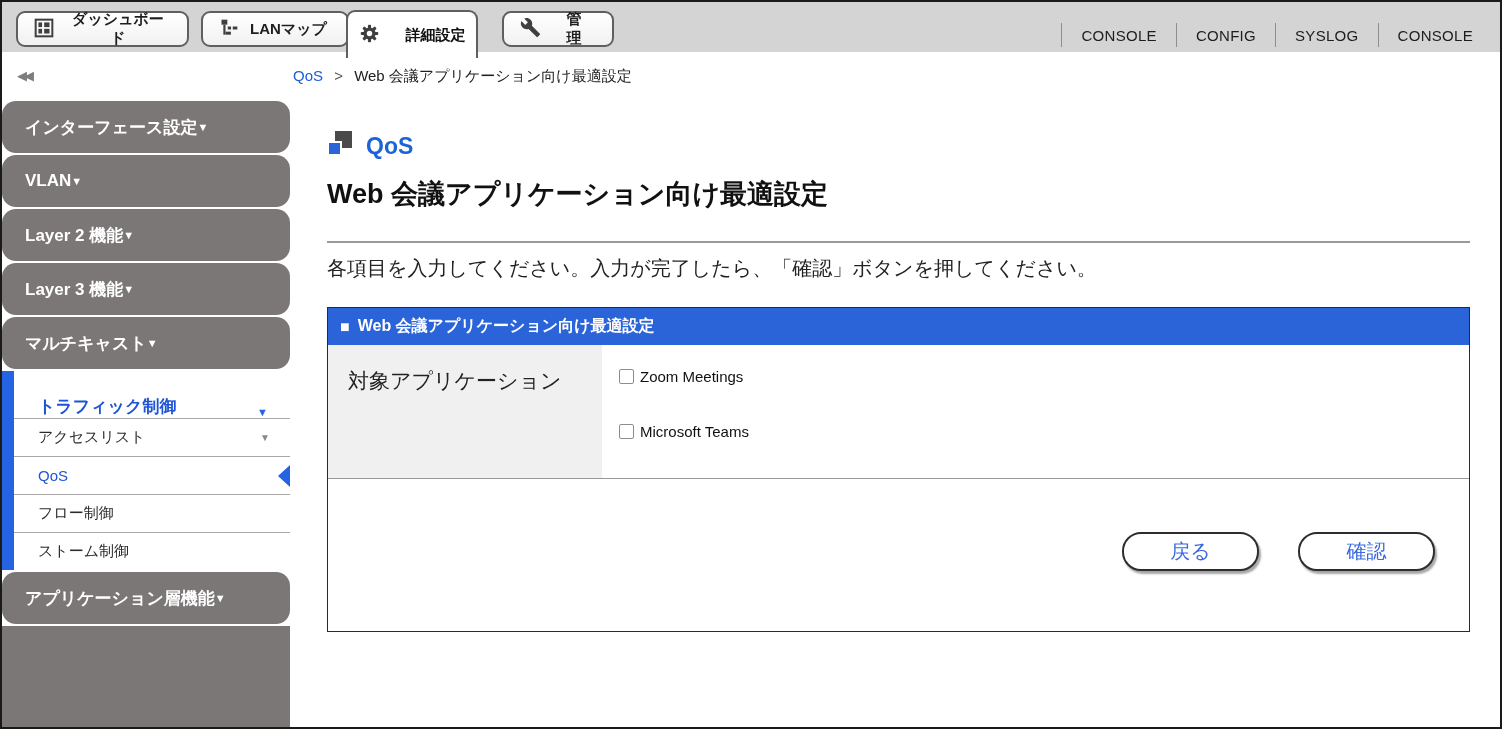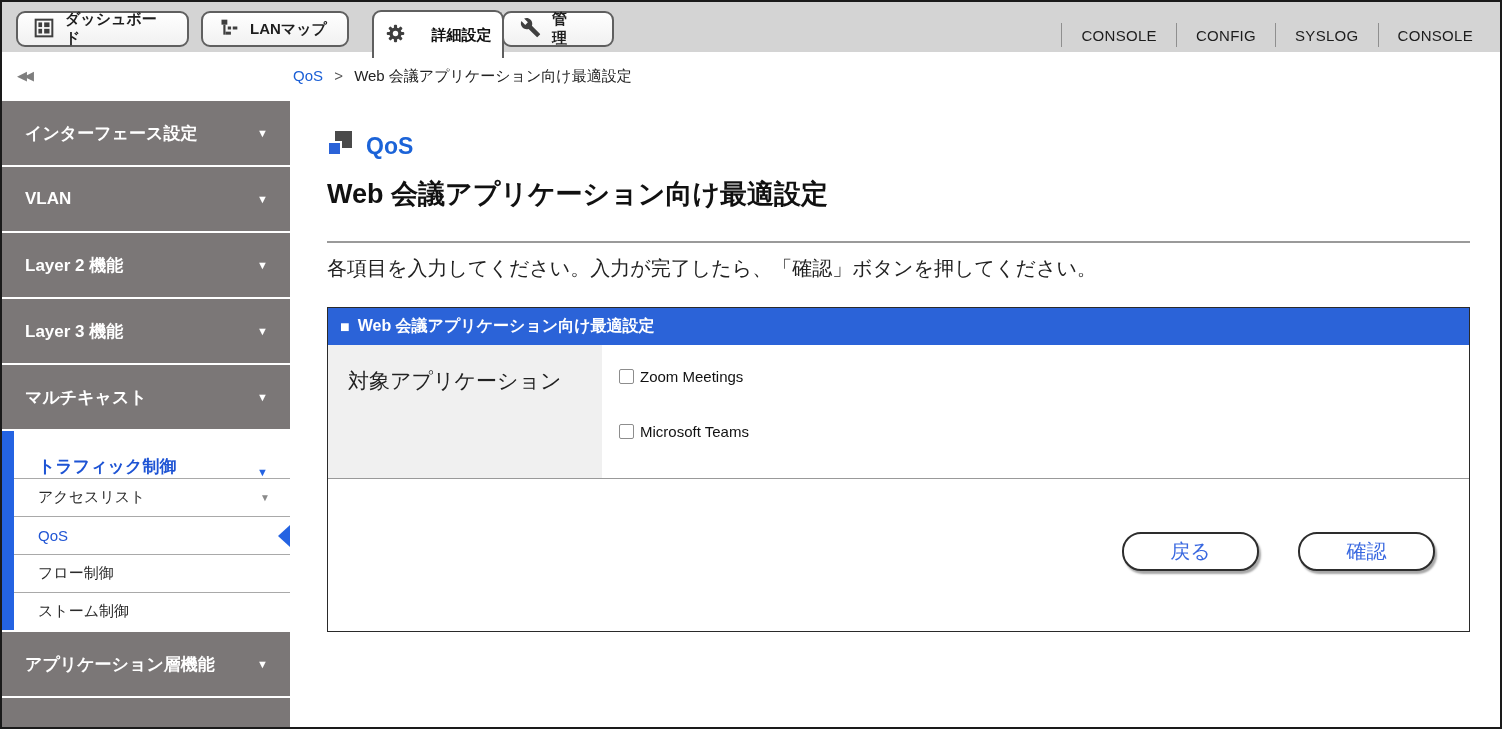--- a/index.html
+++ b/index.html
@@ -3,49 +3,49 @@
 <meta charset="utf-8">
 <style>
   * { box-sizing: border-box; margin: 0; padding: 0; }
   html,body { background:#fff; }
   body { font-family: "Liberation Sans", "DejaVu Sans", sans-serif; }
 
   .window { position:relative; width:1502px; height:729px; border:2px solid #1a1a1a;
             background:#fff; overflow:hidden; }
 
   
-  .topbar { position:absolute; left:0; top:0; right:0; height:64px; background:#d4d4d4; }
+  .topbar { position:absolute; left:0; top:0; right:0; height:64px; background:#d4d4d4;text-align:center; }
   .tab-btn { position:absolute; top:9px; height:36px; background:linear-gradient(#ffffff,#f1f1f1);
              border:2px solid #5f5f5f; border-radius:9px; display:flex; align-items:center;
              gap:11px; padding:0 16px; font-size:15px; font-weight:bold; color:#1e1e1e; cursor:pointer; }
   .tab-dashboard { left:14px; width:173px; }
   .tab-lanmap   { left:199px; width:148px; }
   .tab-kanri    { left:500px; width:112px; }
-  .tab-active { position:absolute; left:370px; top:8px; width:132px; height:48px; background:#fff;
+  .tab-active { position:absolute; left:344px; top:8px; width:132px; height:48px; background:#fff;
                 border:2px solid #5f5f5f; border-bottom:none; border-radius:9px 9px 0 0; z-index:3;
                 display:flex; align-items:center; justify-content:center; gap:26px;
                 font-size:15px; font-weight:bold; color:#111; cursor:pointer; }
   .top-links { position:absolute; right:8px; top:8px; height:50px; display:flex; align-items:center; }
   .top-link { padding:0 19px; font-size:15px; color:#1d1d1d; cursor:pointer; letter-spacing:0.3px; }
   .top-sep { width:1px; height:24px; background:#8f8f8f; }
 
   
   .crumbbar { position:absolute; left:0; top:50px; right:0; height:49px; background:#fff; }
   .collapse-ctl { position:absolute; left:15px; top:16px; color:#7e7e7e; font-size:13px;
                   letter-spacing:-3px; cursor:pointer; }
   .breadcrumb { position:absolute; left:291px; top:15px; font-size:15px; color:#222; }
   .crumb-link { color:#1a5fd6; cursor:pointer; }
   .crumb-sep { color:#555; margin:0 7px; }
 
   
   .sidebar { position:absolute; left:0; top:99px; bottom:0; width:288px; background:#fff;
              display:flex; flex-direction:column; }
-  .side-item { height:64px; flex:none; background:#7b7777; color:#fff; font-weight:bold;
-               font-size:17px; display:flex; align-items:center; justify-content:space-between;
-               padding:0 22px 0 23px; margin-bottom:2px; cursor:pointer; }
+  .side-item { height:52px; flex:none; background:#7b7777; color:#fff; font-weight:bold;
+               font-size:17px; display:flex; align-items:center; 
+               padding:0 22px 0 23px; margin-bottom:2px; cursor:pointer;border-radius:14px; }
   .side-item .arr { font-size:11px; }
   .side-group { flex:none; background:#fff; border-left:12px solid #2463e2; margin-bottom:2px; }
   .side-parent { height:47px; display:flex; align-items:flex-end; justify-content:space-between;
                  padding:0 22px 0 24px; color:#1d53d4; font-weight:bold; font-size:17px; cursor:pointer;gap:40px; }
   .side-parent .arr { font-size:11px; color:#2463e2; }
   .sub-item { position:relative; height:38px; border-top:1px solid #a9a9a9; display:flex;
               align-items:center; justify-content:space-between; padding:0 20px 0 24px;
               font-size:15px; color:#2b2b2b; cursor:pointer; background:#fff; }
   .sub-item .arr { font-size:10px; color:#8a8a8a; }
   .sub-item.active { color:#2055d4; }

